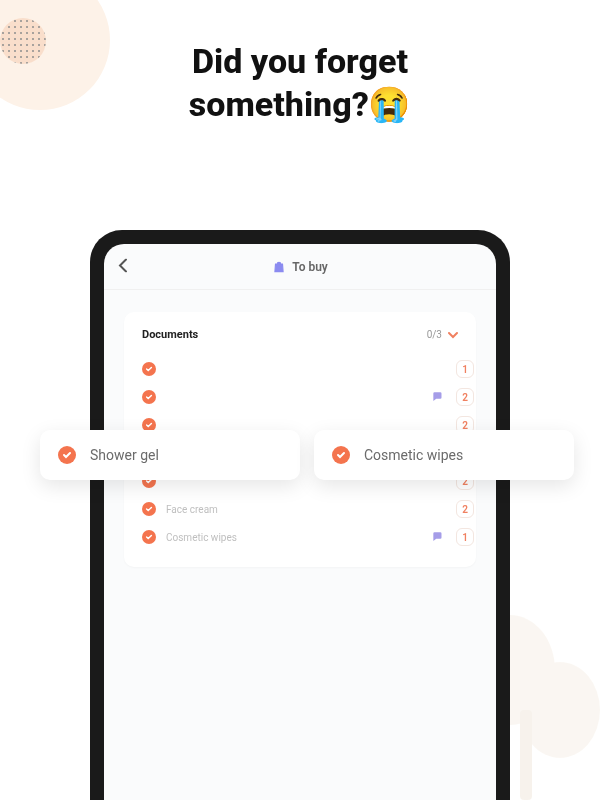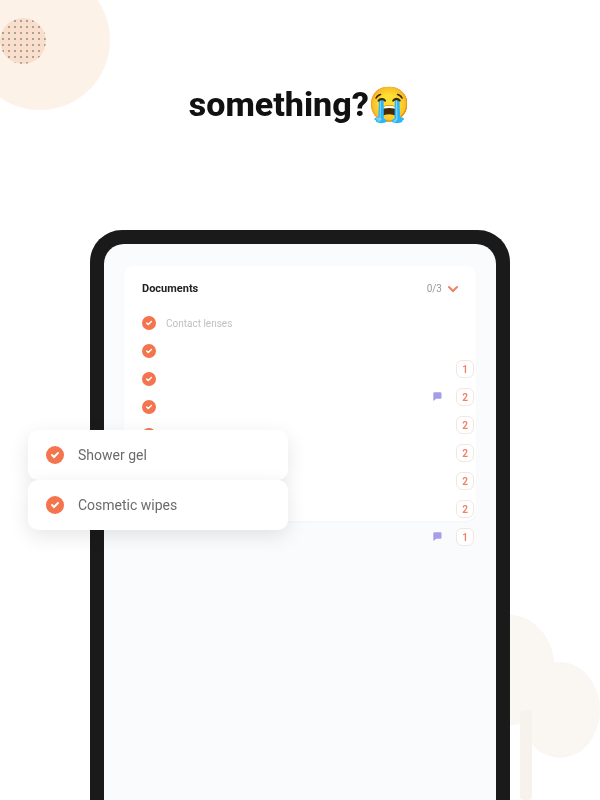--- a/index.html
+++ b/index.html
@@ -83,22 +83,22 @@
   }
   .badge {
     min-width: 18px; height: 18px; border-radius: 6px; background: #fff;
     border: 1px solid #f3e6e0; color: #f08060; font-size: 10px; font-weight: 600;
     display: flex; align-items: center; justify-content: center; margin-left: 4px;
   }
   .chat-ic { width: 16px; height: 16px; color: #a59de8; display: flex; align-items: center; justify-content: center; }
 
   
   .float-cards {
-    position: absolute; left: 28px; top: 430px; z-index: 5;
-    display: flex; flex-direction: column; 
+    position: absolute; left: 40px; top: 430px; z-index: 5;
+    display: flex; flex-direction: row; gap: 14px;
   }
   .float-card {
     background: #fff; border-radius: 10px; padding: 16px 18px;
     box-shadow: 0 6px 20px rgba(0,0,0,0.1); width: 260px;
     display: flex; align-items: center;
   }
   .float-card .check { width: 18px; height: 18px; }
   .float-card .check svg { width: 10px; height: 10px; }
   .float-label { margin-left: 14px; font-size: 14px; color: #6b6b6b; }
 
@@ -115,27 +115,42 @@
 <div class="bg-comet"></div>
 <div class="bg-tree">
   <svg viewBox="0 0 160 220">
     <ellipse cx="60" cy="80" rx="45" ry="55" fill="#f6efe6"></ellipse>
     <ellipse cx="110" cy="120" rx="40" ry="48" fill="#f6efe6"></ellipse>
     <rect x="70" y="120" width="12" height="90" fill="#f0e7da" rx="4"></rect>
   </svg>
 </div>
 
 <div class="headline">
-  <br>
+  <span>Did you forget</span><br>
   <span>something?</span><span>😭</span><br>
 </div>
 
 <div class="device">
   <div class="screen">
 
+    <div class="app-header">
+      <div class="back-btn">
+        <svg width="10" height="14" viewBox="0 0 10 14">
+            <path d="M8 1 L2 7 L8 13" stroke="#555" stroke-width="2" fill="none" stroke-linecap="round"></path>
+          </svg>
+      </div>
+      <div class="header-title">
+        <span class="bag-icon">
+          <svg width="14" height="14" viewBox="0 0 24 24">
+              <path fill="currentColor" d="M6 7h12l1 13H5L6 7zm3 0a3 3 0 0 1 6 0" stroke="currentColor" stroke-width="2"></path>
+            </svg>
+        </span>
+        <span>To buy</span>
+      </div>
+    </div>
 
     <div class="content">
       <div class="section-card">
         <div class="section-head">
           <span class="section-title">Documents</span>
           <span class="section-count">
             <span>0/3</span>
             <span class="chev">
               <svg width="10" height="10" viewBox="0 0 10 10">
                   <path d="M1 3 L5 7 L9 3" stroke="currentColor" stroke-width="2" fill="none" stroke-linecap="round"></path>
@@ -144,21 +159,20 @@
           </span>
         </div>
 
         <div id="item-list">
             <div class="item-row">
               <span class="check">
                 <svg viewBox="0 0 10 10">
                   <path d="M2 5 L4 7 L8 3" stroke="#fff" stroke-width="1.8" fill="none" stroke-linecap="round"></path>
                 </svg>
               </span>
-              <span class="item-label">Contact lenses</span>
             </div>
             <div class="item-row">
               <span class="check">
                 <svg viewBox="0 0 10 10">
                   <path d="M2 5 L4 7 L8 3" stroke="#fff" stroke-width="1.8" fill="none" stroke-linecap="round"></path>
                 </svg>
               </span>
               <span class="item-label"></span>
             </div>
             <div class="item-row">

